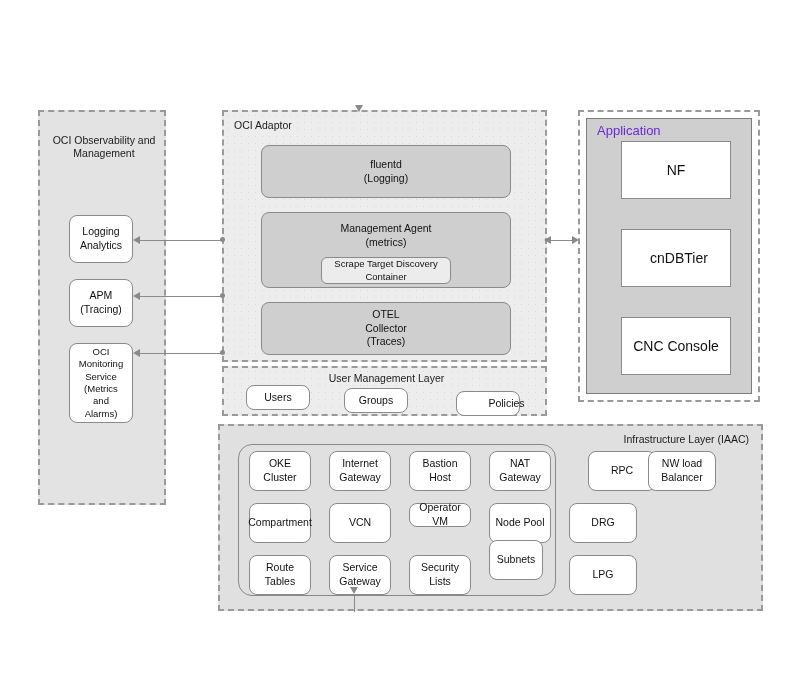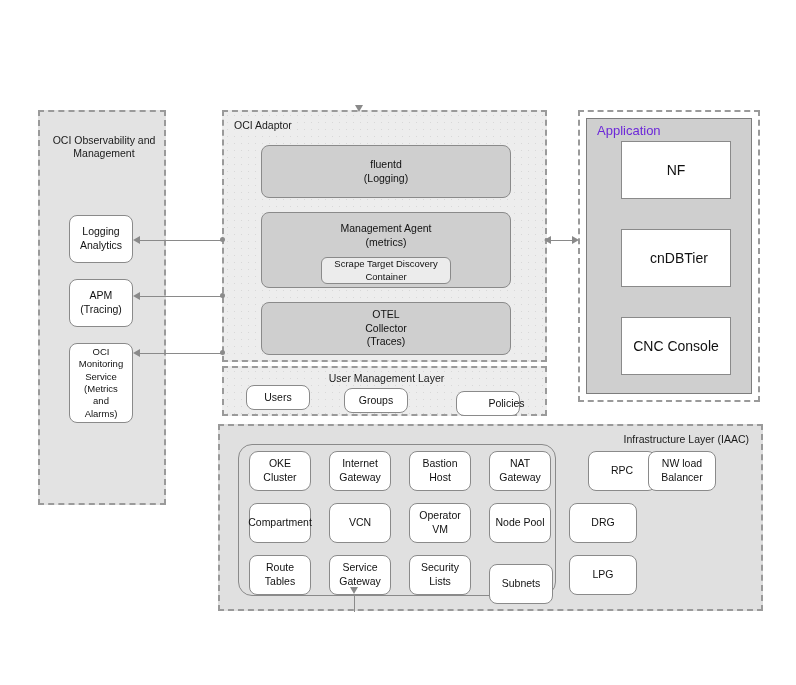--- a/index.html
+++ b/index.html
@@ -252,21 +252,21 @@
     <div class="rbox" style="left:232px; top:23px; width:64px; height:25px;padding-left:37px;">
       <span>Policies</span>
     </div>
   </div>
 
   <div class="panel dashed-panel" id="infra-panel">
     <div class="panel-title" id="infra-title">Infrastructure Layer (IAAC)</div>
 
     <div id="infra-inner"></div>
 
-    <div class="rbox" style="left:29px; top:25px; width:62px; height:40px;border-radius:9px;">
+    <div class="rbox" style="left:29px; top:25px; width:62px; height:40px;">
       <span>OKE
 Cluster</span>
     </div>
     <div class="rbox" style="left:109px; top:25px; width:62px; height:40px;">
       <span>Internet
 Gateway</span>
     </div>
     <div class="rbox" style="left:189px; top:25px; width:62px; height:40px;">
       <span>Bastion
 Host</span>
@@ -274,38 +274,38 @@
     <div class="rbox" style="left:269px; top:25px; width:62px; height:40px;">
       <span>NAT Gateway</span>
     </div>
 
     <div class="rbox" style="left:29px; top:77px; width:62px; height:40px;">
       <span>Compartment</span>
     </div>
     <div class="rbox" style="left:109px; top:77px; width:62px; height:40px;">
       <span>VCN</span>
     </div>
-    <div class="rbox" style="left:189px; top:77px; width:62px; height:40px;">
+    <div class="rbox" style="left:189px; top:77px; width:62px; height:24px;">
       <span>Operator VM</span>
     </div>
     <div class="rbox" style="left:269px; top:77px; width:62px; height:40px;">
       <span>Node Pool</span>
     </div>
 
     <div class="rbox" style="left:29px; top:129px; width:62px; height:40px;">
       <span>Route Tables</span>
     </div>
     <div class="rbox" style="left:109px; top:129px; width:62px; height:40px;">
       <span>Service
 Gateway</span>
     </div>
     <div class="rbox" style="left:189px; top:129px; width:62px; height:40px;">
       <span>Security Lists</span>
     </div>
-    <div class="rbox" style="left:269px; top:138px; width:64px; height:40px;">
+    <div class="rbox" style="left:269px; top:114px; width:54px; height:40px;">
       <span>Subnets</span>
     </div>
 
     <div class="rbox" style="left:368px; top:25px; width:68px; height:40px;">
       <span>RPC</span>
     </div>
     <div class="rbox" style="left:349px; top:77px; width:68px; height:40px;">
       <span>DRG</span>
     </div>
     <div class="rbox" style="left:349px; top:129px; width:68px; height:40px;">

